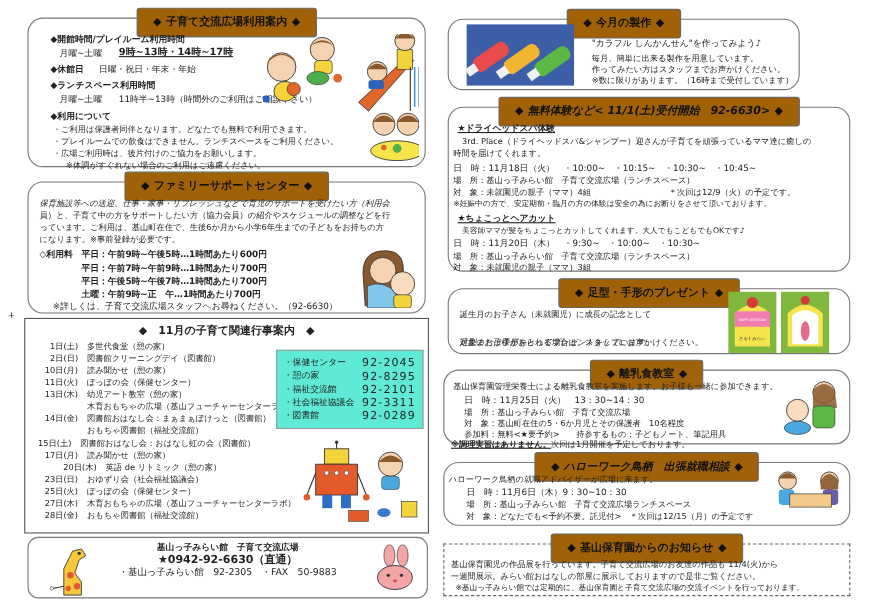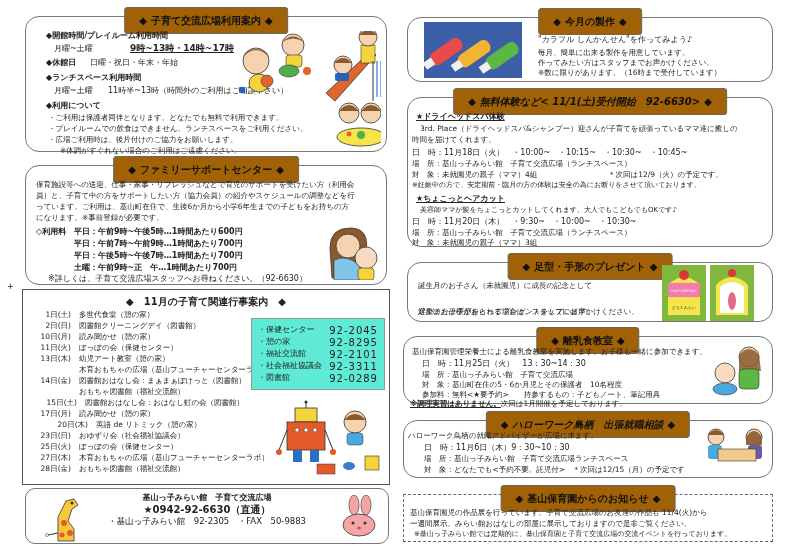--- a/index.html
+++ b/index.html
@@ -27,21 +27,21 @@
     font-weight: bold;
     font-size: 10px;
     white-space: nowrap;
     color: #111;
   }
   .title .dia { font-size: 10px; margin: 0 4px; }
 
   .t { position: absolute; white-space: nowrap; font-size: 8px; color: #222; }
   .b { font-weight: bold; }
   .u { text-decoration: underline; }
-  .big { font-size: 9px; margin-left: 22px; }
+  .big { font-size: 9px; }
 
   .illus { position: absolute; }
 
   .phone-box {
     position: absolute;
     border: 1px solid #999;
     background: #5eead4;
   }
   .phone-row { display: flex; justify-content: space-between; font-size: 8px; height: 12px; align-items: center; }
   .phone-row .pn { font-size: 10px; letter-spacing: 1px; }
@@ -103,21 +103,21 @@
     <ellipse cx="130" cy="106" rx="24" ry="9" fill="#f7e44a" stroke="#333" stroke-width="0.8"></ellipse>
     <circle cx="130" cy="104" r="4" fill="#4fae4a"></circle>
     <circle cx="118" cy="103" r="2.5" fill="#e0662b"></circle>
   </svg>
 </div>
 
 <div class="box" style="left:25px;top:165px;width:362px;height:120px;">
   <div class="title">
     <span class="dia">◆</span><span>ファミリーサポートセンター</span><span class="dia">◆</span>
   </div>
-  <div class="t" style="left:10px;top:14px;font-size:7.5px;">保育施設等への送迎、仕事・家事・リフレッシュなどで育児のサポートを受けたい方（利用会</div>
+  <div class="t" style="left:10px;top:14px;font-size:7.5px;font-style:italic;">保育施設等への送迎、仕事・家事・リフレッシュなどで育児のサポートを受けたい方（利用会</div>
   <div class="t" style="left:10px;top:25px;font-size:7.5px;">員）と、子育て中の方をサポートしたい方（協力会員）の紹介やスケジュールの調整などを行</div>
   <div class="t" style="left:10px;top:36px;font-size:7.5px;text-align:center;">っています。ご利用は、基山町在住で、生後6か月から小学6年生までの子どもをお持ちの方</div>
   <div class="t" style="left:10px;top:47px;font-size:7.5px;">になります。※事前登録が必要です。</div>
   <div class="t b" style="left:10px;top:61px;">◇利用料</div>
   <div class="t b" style="left:48px;top:61px;">平日：午前9時~午後5時…1時間あたり600円</div>
   <div class="t b" style="left:48px;top:73px;">平日：午前7時~午前9時…1時間あたり700円</div>
   <div class="t b" style="left:48px;top:85px;">平日：午後5時~午後7時…1時間あたり700円</div>
   <div class="t b" style="left:48px;top:97px;">土曜：午前9時~正　午…1時間あたり700円</div>
   <div class="t" style="left:22px;top:108px;">※詳しくは、子育て交流広場スタッフへお尋ねください。（92-6630）</div>
 
@@ -138,21 +138,21 @@
   </div>
 
   <div class="ev-row" style="top:20px;left:10px;"><span class="ev-date">1日(土)</span><span>多世代食堂（憩の家）</span></div>
   <div class="ev-row" style="top:31px;left:10px;"><span class="ev-date">2日(日)</span><span>図書館クリーニングデイ（図書館）</span></div>
   <div class="ev-row" style="top:42px;left:10px;"><span class="ev-date">10日(月)</span><span>読み聞かせ（憩の家）</span></div>
   <div class="ev-row" style="top:53px;left:10px;"><span class="ev-date">11日(火)</span><span>ぽっぽの会（保健センター）</span></div>
   <div class="ev-row" style="top:64px;left:10px;"><span class="ev-date">13日(木)</span><span>幼児アート教室（憩の家）</span></div>
   <div class="ev-row" style="top:75px;left:10px;"><span class="ev-date"></span><span>木育おもちゃの広場（基山フューチャーセンターラボ）</span></div>
   <div class="ev-row" style="top:86px;left:10px;"><span class="ev-date">14日(金)</span><span>図書館おはなし会：まぁまぁぽけっと（図書館）</span></div>
   <div class="ev-row" style="top:97px;left:10px;"><span class="ev-date"></span><span>おもちゃ図書館（福祉交流館）</span></div>
-  <div class="ev-row" style="top:108px;left:16px;"><span class="ev-date">15日(土)</span><span>図書館おはなし会：おはなし虹の会（図書館）</span></div>
+  <div class="ev-row" style="top:108px;left:4px;"><span class="ev-date">15日(土)</span><span>図書館おはなし会：おはなし虹の会（図書館）</span></div>
   <div class="ev-row" style="top:119px;left:10px;"><span class="ev-date">17日(月)</span><span>読み聞かせ（憩の家）</span></div>
   <div class="ev-row" style="top:130px;left:27px;"><span class="ev-date">20日(木)</span><span>英語 de リトミック（憩の家）</span></div>
   <div class="ev-row" style="top:141px;left:10px;"><span class="ev-date">23日(日)</span><span>おゆずり会（社会福祉協議会）</span></div>
   <div class="ev-row" style="top:152px;left:10px;"><span class="ev-date">25日(火)</span><span>ぽっぽの会（保健センター）</span></div>
   <div class="ev-row" style="top:163px;left:10px;"><span class="ev-date">27日(木)</span><span>木育おもちゃの広場（基山フューチャーセンターラボ）</span></div>
   <div class="ev-row" style="top:174px;left:10px;"><span class="ev-date">28日(金)</span><span>おもちゃ図書館（福祉交流館）</span></div>
 
   <div class="phone-box" style="left:228px;top:28px;width:134px;height:72px;padding:5px 6px;">
     <div class="phone-row">
         <span>・保健センター</span>
@@ -216,21 +216,21 @@
   <svg class="illus" style="left:310px;top:6px;" width="46" height="44" viewBox="0 0 46 44">
     <ellipse cx="18" cy="10" rx="5" ry="10" fill="#f4a6a6" stroke="#333" stroke-width="0.6"></ellipse>
     <ellipse cx="30" cy="10" rx="5" ry="10" fill="#f4a6a6" stroke="#333" stroke-width="0.6"></ellipse>
     <ellipse cx="23" cy="30" rx="16" ry="11" fill="#f4a6a6" stroke="#333" stroke-width="0.8"></ellipse>
     <circle cx="17" cy="28" r="1.5" fill="#333"></circle>
     <circle cx="29" cy="28" r="1.5" fill="#333"></circle>
     <ellipse cx="23" cy="33" rx="2" ry="1.5" fill="#d94f4f"></ellipse>
   </svg>
 </div>
 
-<div class="box" style="left:407px;top:17px;width:366px;height:65px;">
+<div class="box" style="left:407px;top:17px;width:320px;height:65px;">
   <div class="title">
     <span class="dia">◆</span><span>今月の製作</span><span class="dia">◆</span>
   </div>
   <svg class="photo" style="left:16px;top:4px;" width="98" height="56" viewBox="0 0 98 56">
     <rect width="98" height="56" fill="#3c5fa8"></rect>
     <g transform="rotate(-35 20 30)">
         <rect x="4" y="24" width="36" height="14" rx="6" fill="#e94a4a"></rect>
         <rect x="-4" y="27" width="10" height="8" fill="#f0f0f0"></rect>
       </g>
     <g transform="rotate(-35 48 32)">

